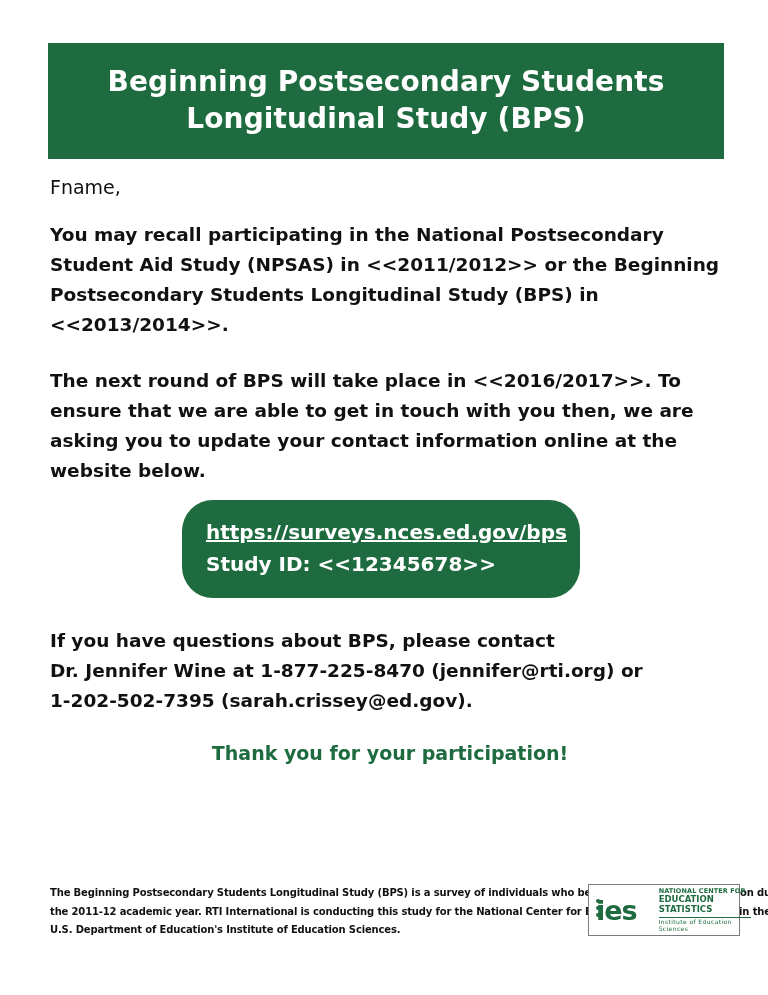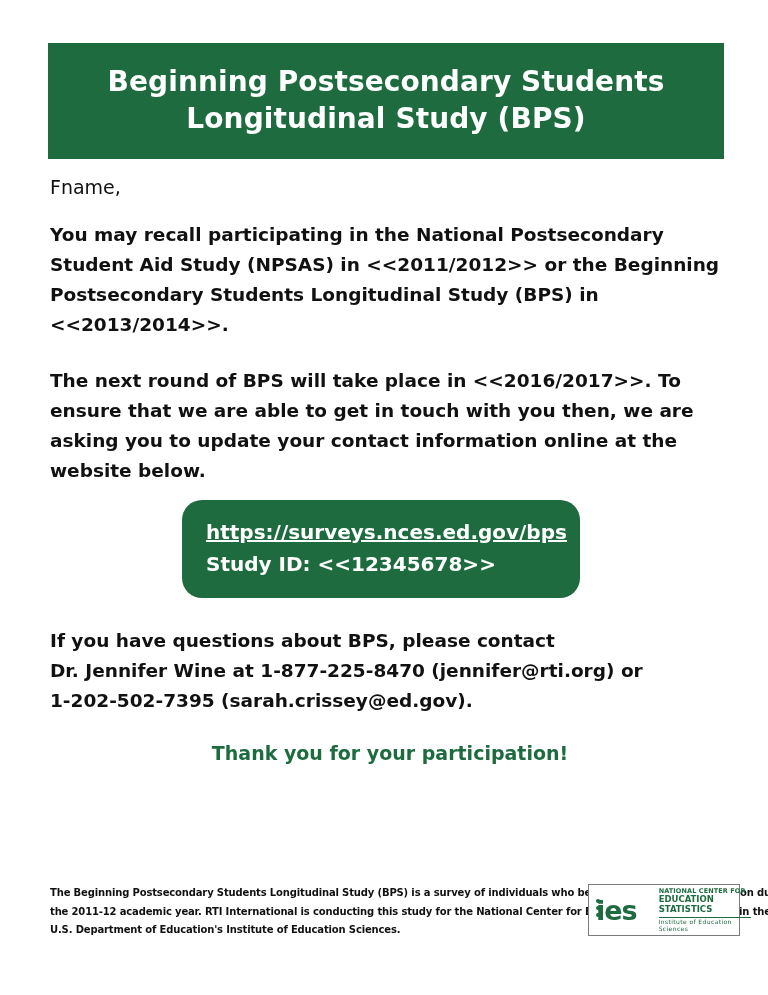--- a/index.html
+++ b/index.html
@@ -60,21 +60,21 @@
     margin-bottom: 8px;
   }
   .para.second {
     margin-top: 26px;
     margin-bottom: 12px;
   }
   .url-box {
     margin: 14px 0 18px 132px;
     width: 398px;
     background: #1d6b3f;
-    border-radius: 20px;
+    border-radius: 31px;
     padding: 20px 24px 22px 24px;
     box-sizing: border-box;
   }
   .url-link {
     display: block;
     color: #ffffff;
     font-size: 20px;
     font-weight: bold;
     text-decoration: underline;
     margin-bottom: 8px;

